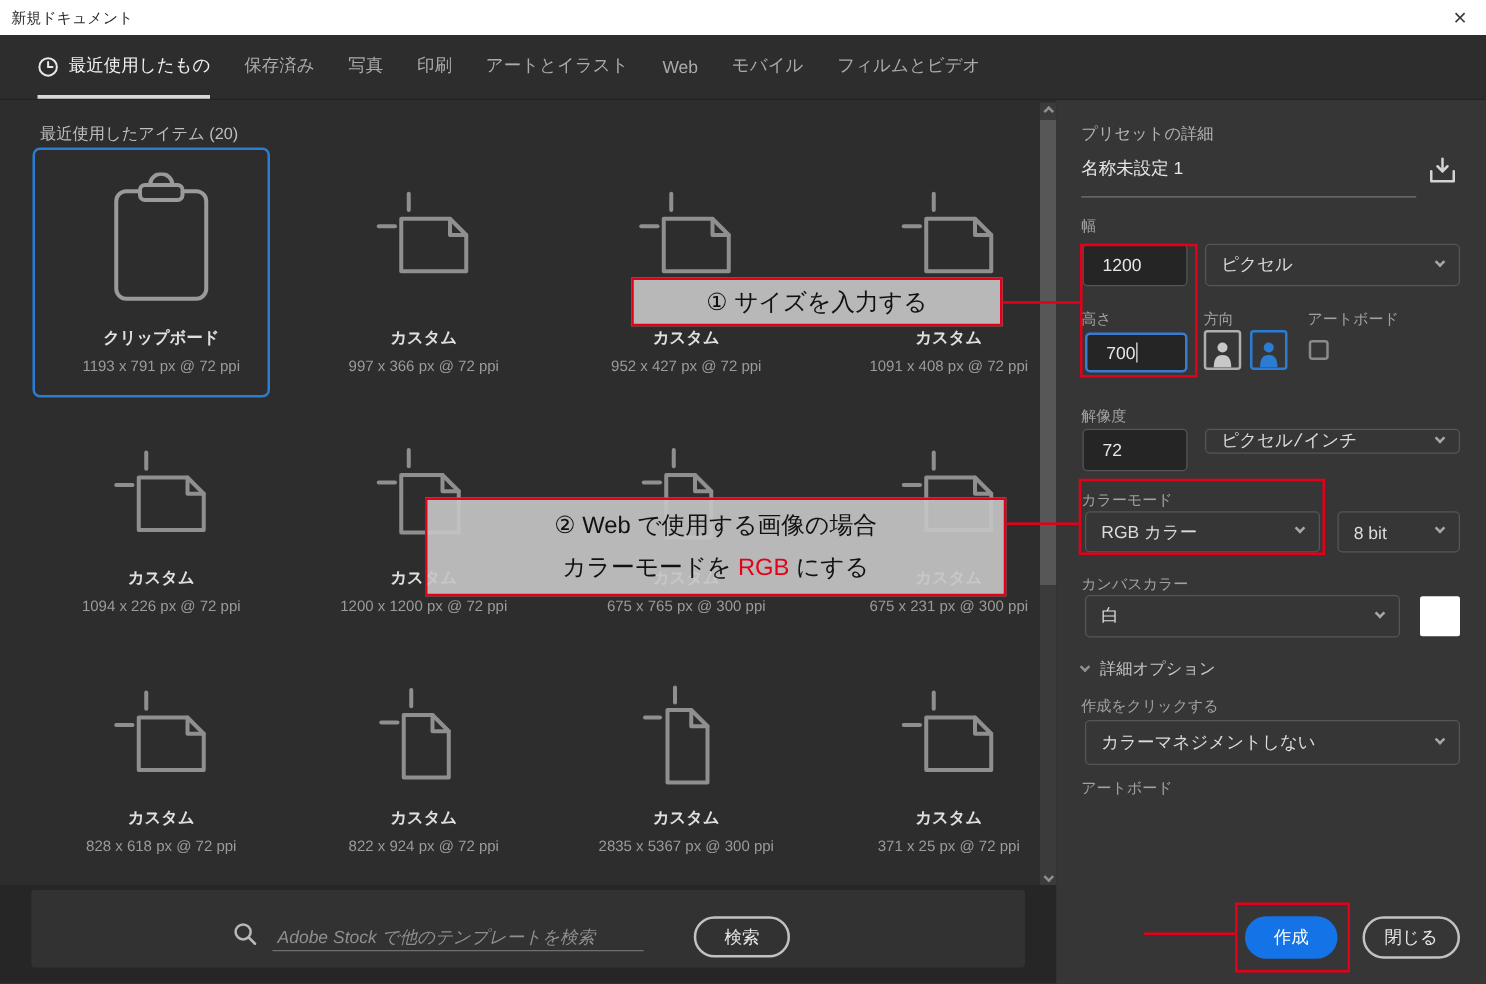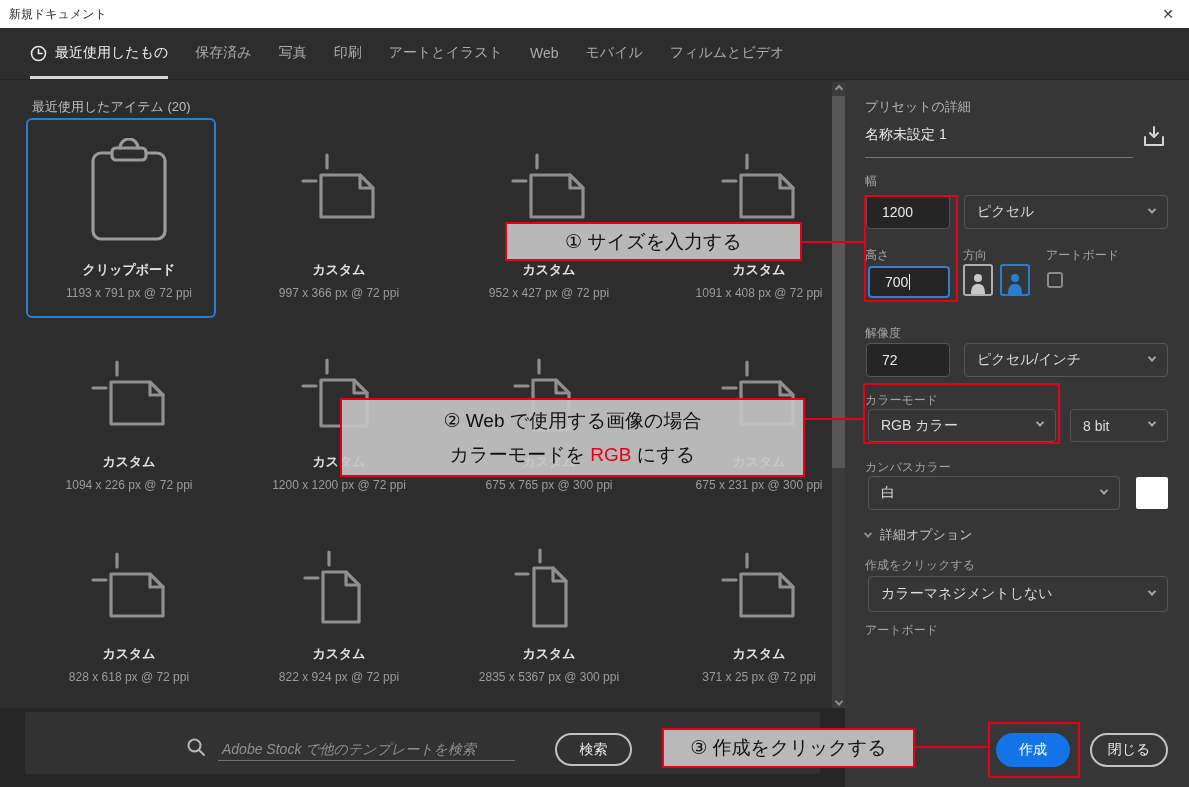--- a/index.html
+++ b/index.html
@@ -335,21 +335,21 @@
       <svg width="18" height="22" viewBox="0 0 18 22">
           <circle cx="9" cy="6" r="4" fill="#2b7cd3"></circle>
           <path d="M2 22 c0 -8 3 -10 7 -10 s7 2 7 10 z" fill="#2b7cd3"></path>
         </svg>
     </div>
     <span class="lbl" style="left:201px; top:167px;">アートボード</span>
     <div class="checkbox" style="left:202px; top:192px;"></div>
 
     <span class="lbl" style="left:20px; top:245px;">解像度</span>
     <div class="tbox" style="left:21px; top:263px; width:84px; height:34px;">72</div>
-    <div class="dd" style="left:119px; top:263px; width:204px; height:34px;">
+    <div class="dd" style="left:119px; top:263px; width:204px; height:20px;font-family:Liberation Mono, monospace;">
       <span>ピクセル/インチ</span>
         <span class="chev down"></span>
     </div>
 
     <span class="lbl" style="left:20px; top:312px;">カラーモード</span>
     <div class="dd" style="left:23px; top:329px; width:188px; height:33px;">
       <span>RGB カラー</span>
         <span class="chev down"></span>
     </div>
     <div class="dd" style="left:225px; top:329px; width:98px; height:33px;">
@@ -387,19 +387,16 @@
   <div class="anno-line" style="left: 802px; top: 241px; width: 62px; background: rgb(229, 0, 25);"></div>
   <div class="anno-rect" style="left: 864px; top: 195px; width: 94px; height: 107px; border-color: rgb(229, 0, 25);"></div>
 
   <div class="anno-box" style="left: 340px; top: 398px; width: 465px; height: 79px; line-height: 34px; border-color: rgb(229, 0, 25);">
     <span>② Web で使用する画像の場合</span>
     <span><span>カラーモードを </span><span class="red-text" style="color: rgb(229, 0, 25);">RGB</span><span> にする</span></span>
   </div>
   <div class="anno-line" style="left: 805px; top: 418px; width: 58px; background: rgb(229, 0, 25);"></div>
   <div class="anno-rect" style="left: 863px; top: 383px; width: 197px; height: 61px; border-color: rgb(229, 0, 25);"></div>
 
-  <div class="anno-box" style="left: 662px; top: 728px; width: 253px; height: 40px; border-color: rgb(229, 0, 25);">
-    <span>③ 作成をクリックする</span>
-  </div>
   <div class="anno-line" style="left: 915px; top: 746px; width: 73px; background: rgb(229, 0, 25);"></div>
   <div class="anno-rect" style="left: 988px; top: 722px; width: 92px; height: 56px; border-color: rgb(229, 0, 25);"></div>
 
 </div>
 
 </body></html>

